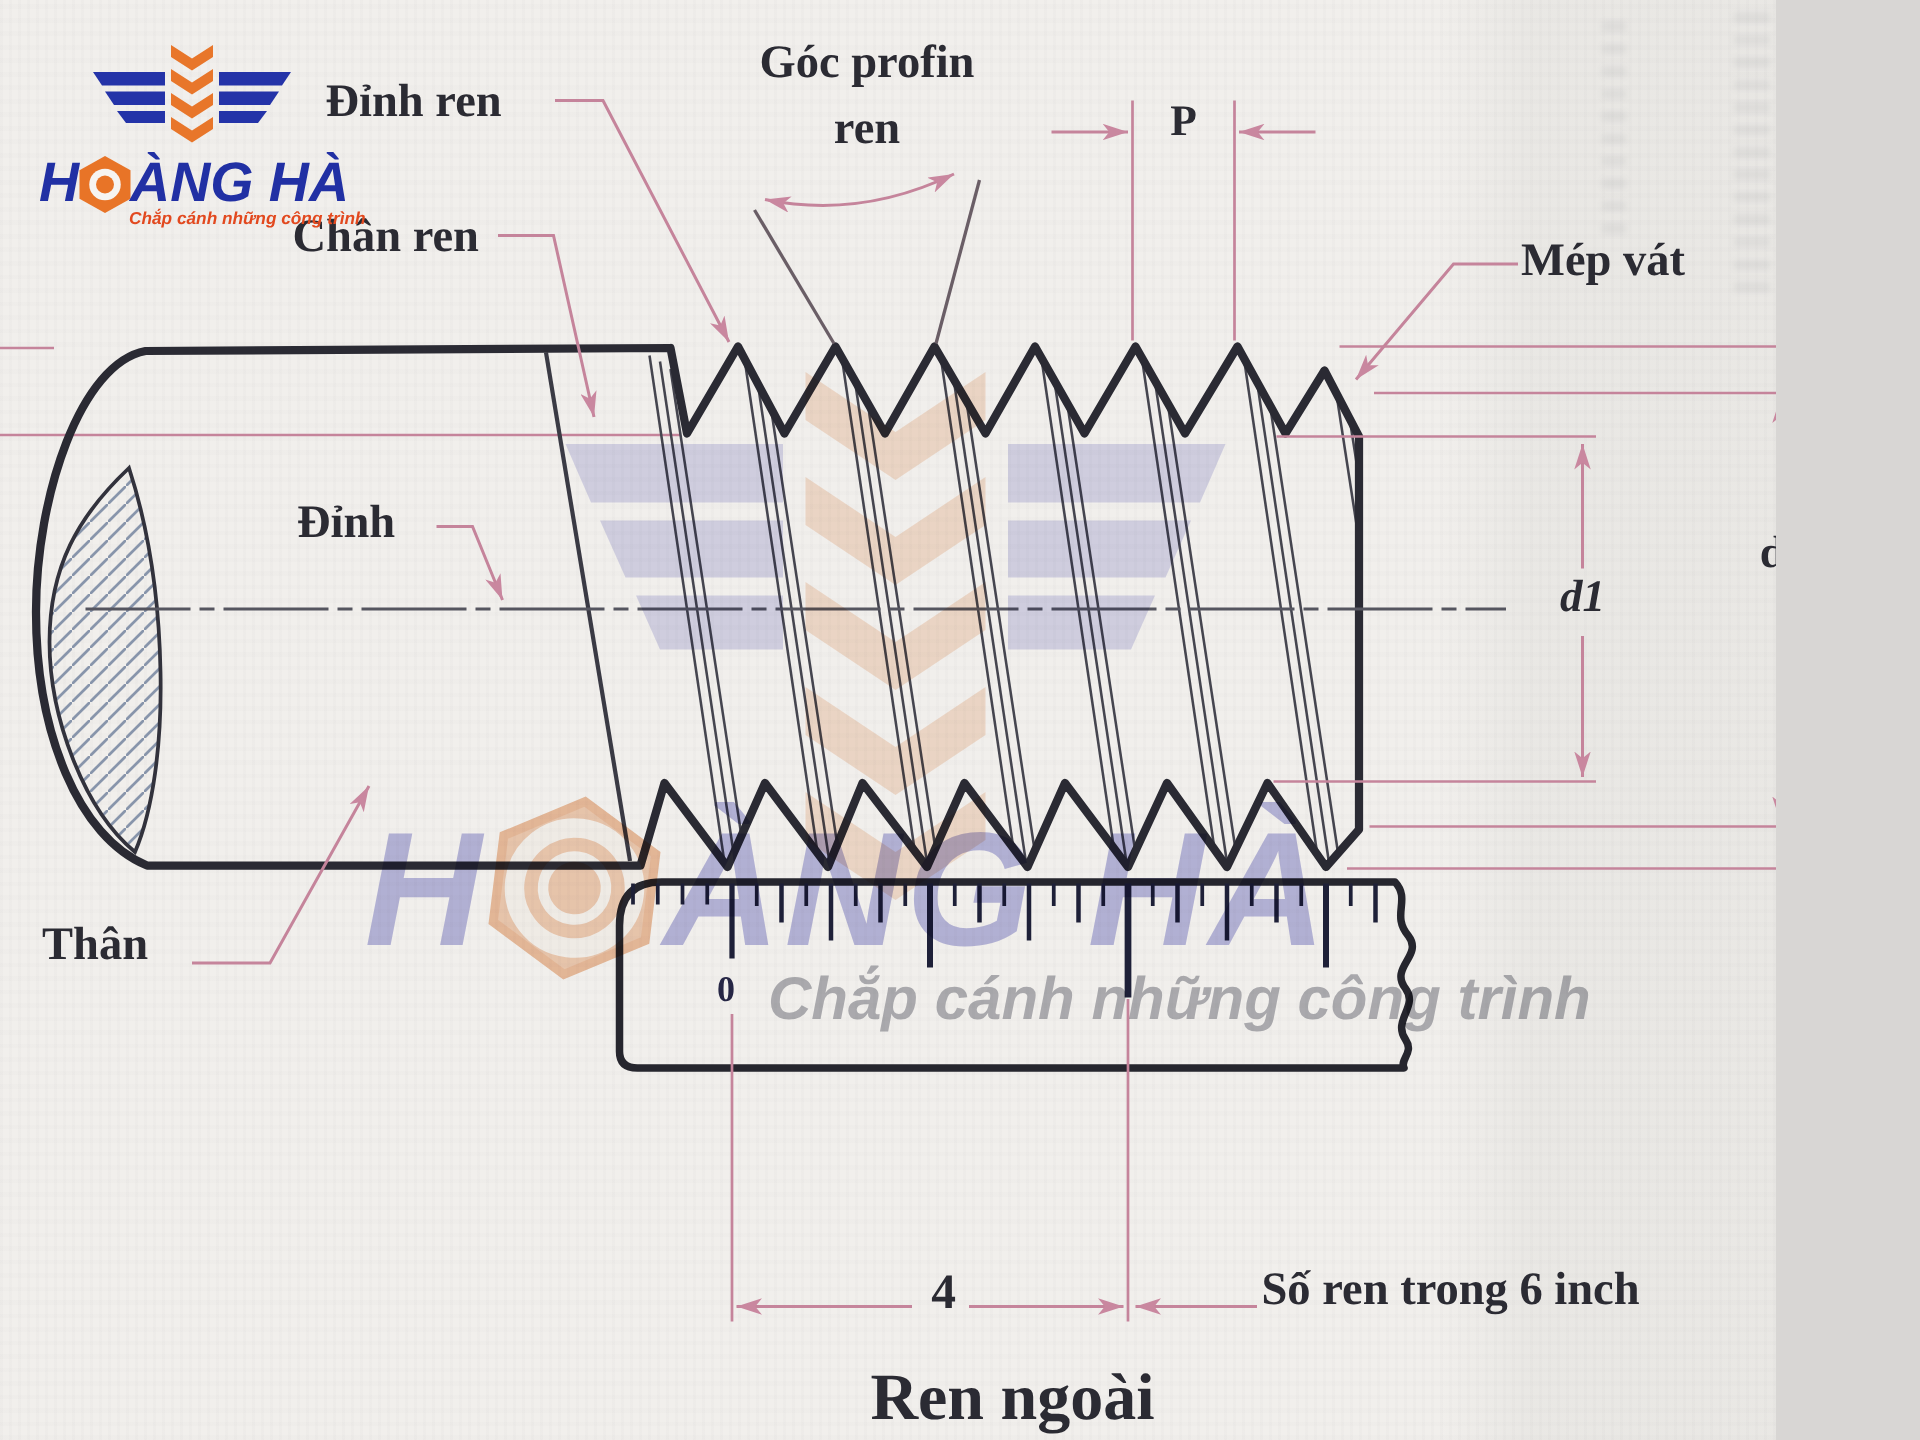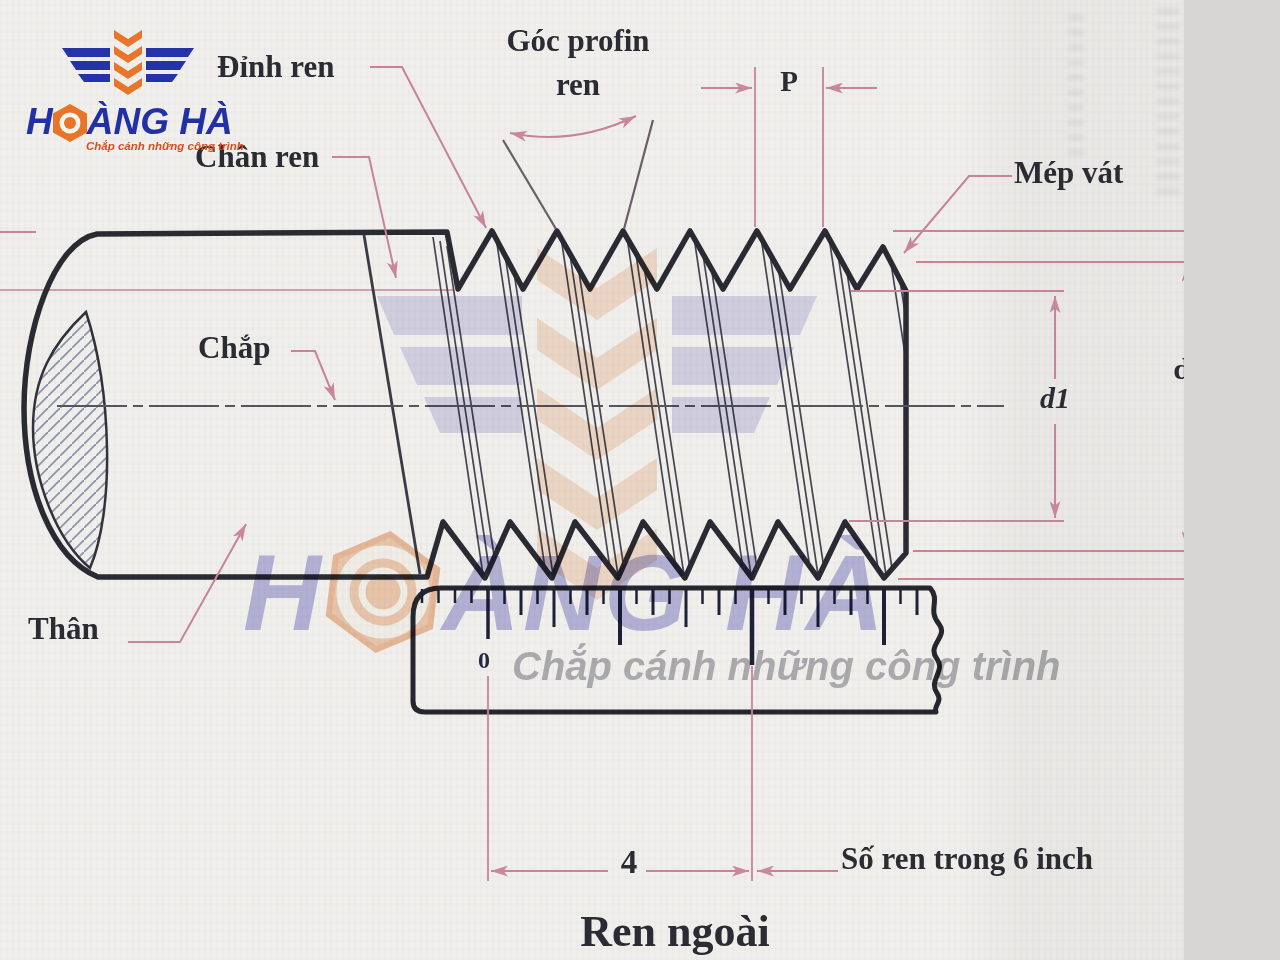--- a/index.html
+++ b/index.html
@@ -212,21 +212,21 @@
       <line x1="838" y1="871" x2="757" y2="871" stroke-width="2" marker-end="url(#ah)"></line>
     </g>
   </svg>
 
   <div class="lbl" style="left:217px;top:51px;">Đỉnh ren</div>
   <div class="lbl" style="left:195px;top:141px;">Chân ren</div>
   <div class="lbl center" style="left:468px;top:69px;width:220px;">ren</div>
   <div class="lbl center" style="left:468px;top:25px;width:220px;">Góc profin</div>
   <div class="lbl center" style="left:755px;top:66px;width:68px;font-size:29px;">P</div>
   <div class="lbl" style="left:1014px;top:157px;">Mép vát</div>
-  <div class="lbl" style="left:198px;top:332px;">Chắp</div>
+  <div class="lbl" style="left:198px;top:332px;">Đỉnh</div>
   <div class="lbl" style="left:28px;top:613px;">Thân</div>
   <div class="lbl center" style="left:1028px;top:382px;width:54px;font-size:30px;font-style:italic;">d1</div>
   <div class="lbl center" style="left:1162px;top:353px;width:54px;font-size:30px;">d2</div>
   <div class="lbl center" style="left:611px;top:845px;width:36px;font-size:33px;">4</div>
   <div class="lbl" style="left:841px;top:843px;">Số ren trong 6 inch</div>
   <div class="lbl center" style="left:520px;top:909px;width:310px;font-size:44px;">Ren ngoài</div>
   <div class="lbl" style="left:478px;top:648px;font-size:24px;color:#262645;font-weight:700;">0</div>
 
   <svg class="wm wm-emblem" width="500" height="370" viewBox="0 0 500 370">
     <g fill="#f2c8aa">

